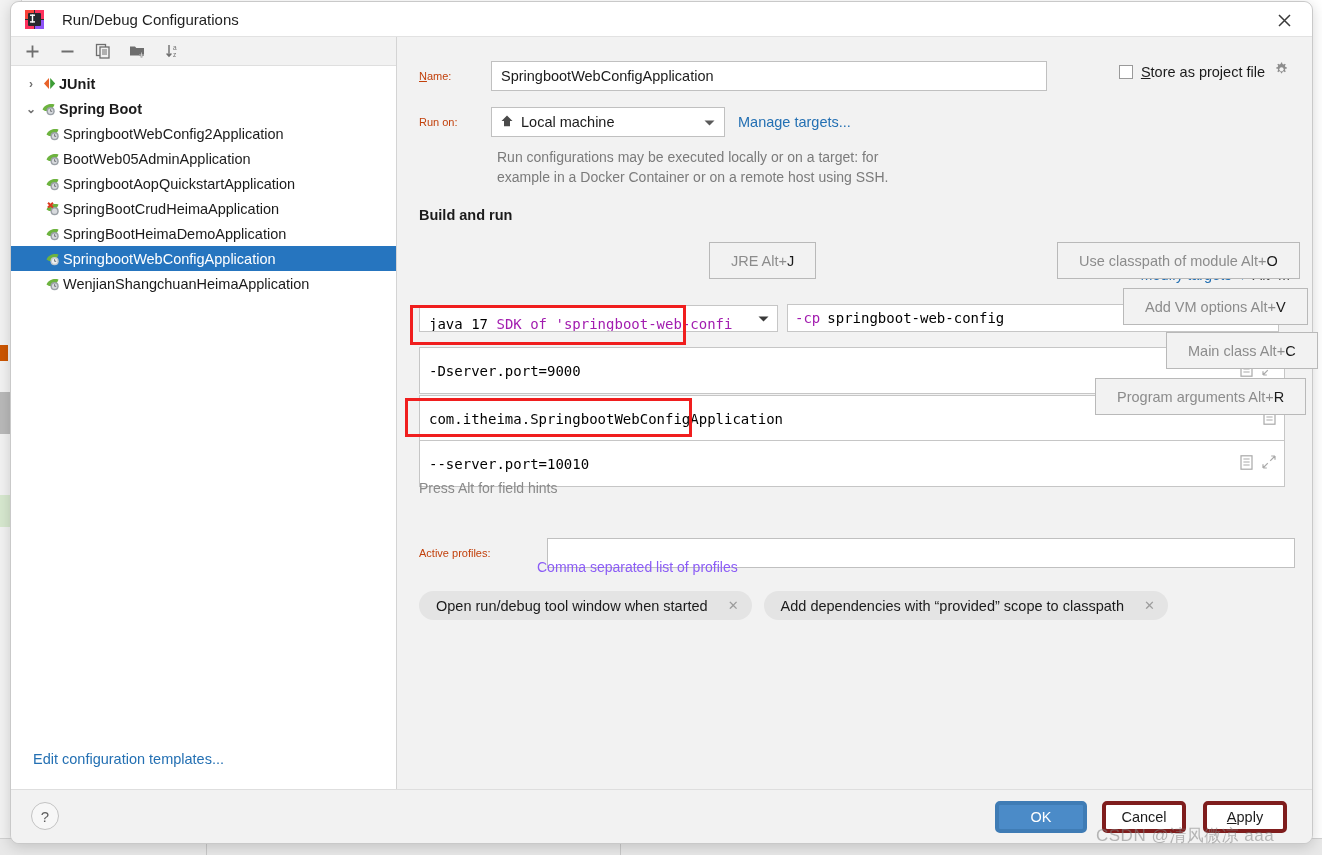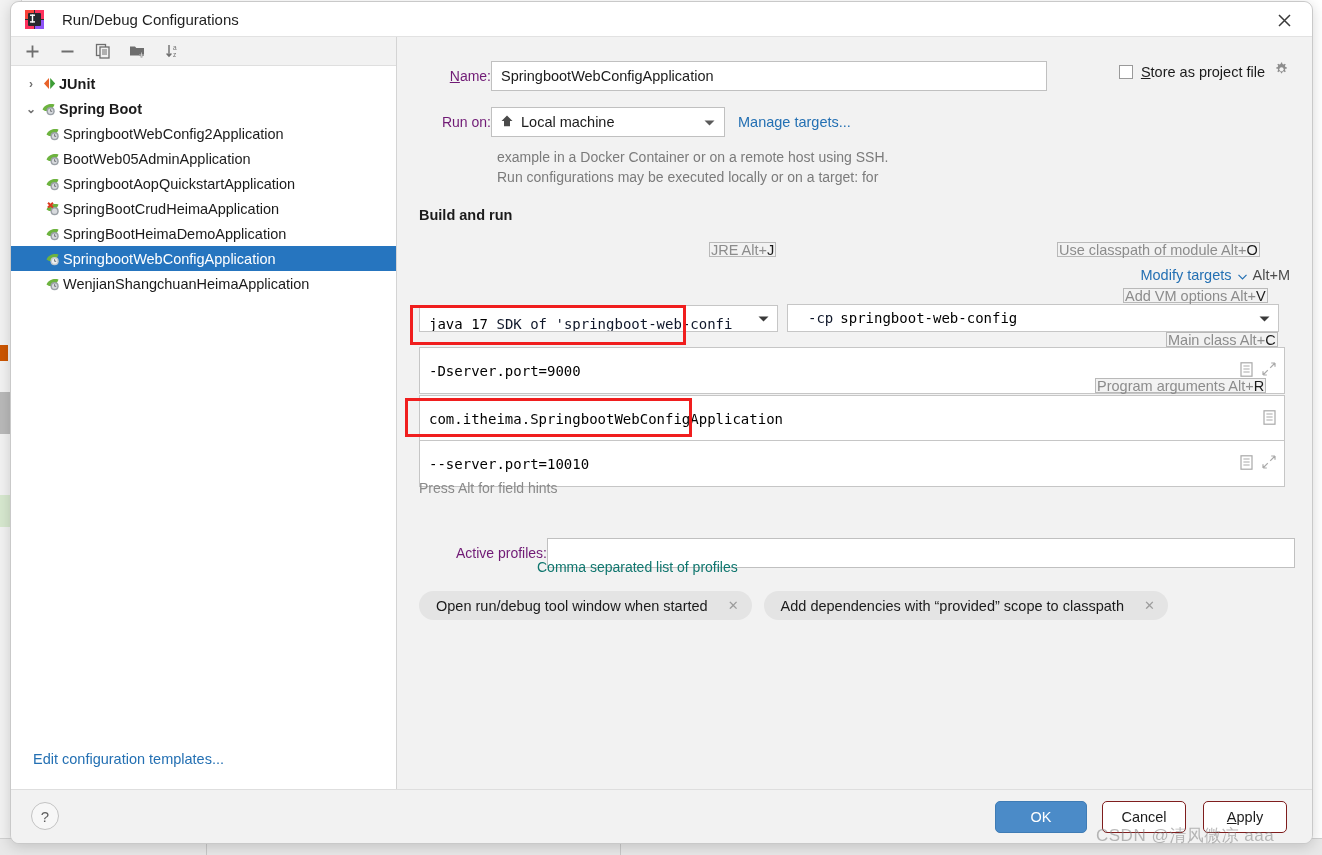--- a/index.html
+++ b/index.html
@@ -143,21 +143,21 @@
   
   #right-pane {
     flex: 1;
     position: relative;
     background: #f2f2f2;
     padding: 14px 22px 0 22px;
   }
 
   .form-row { display: flex; align-items: center; }
 
-  .lbl { font-size: 14px; color: #701a75; text-align: right; }
+  .lbl { font-size: 11px; color: #c2410c; }
   .u { text-decoration: underline; }
 
   #name-row { margin-top: 10px; }
   #name-label { width: 72px; }
   #name-input {
     width: 556px; height: 30px;
     background: #ffffff;
     border: 1px solid #c0c0c0;
     font-size: 14.5px; color: #1b1b1b;
     padding: 0 9px; outline: none;
@@ -217,26 +217,26 @@
   }
   #sdk-field {
     width: 359px; height: 27px;
     background: #ffffff; border: 1px solid #c6c6c6;
     display: flex; align-items: center;
     padding: 12px 26px 0 9px;
     position: relative; overflow: hidden; white-space: nowrap;
     cursor: pointer;
   }
   #sdk-field .caret { position: absolute; right: 8px; top: 50%; transform: translateY(-50%); }
-  .dim { color: #0f172a; }
+  .dim { color: #a21caf; }
   #cp-field {
     width: 492px; height: 28px;
     background: #ffffff; border: 1px solid #c6c6c6;
     display: flex; align-items: center; gap: 7px;
-    padding: 0 26px 0 20px;
+    padding: 0 26px 0 7px;
     position: relative; white-space: nowrap; cursor: pointer;
   }
   #cp-field .caret { position: absolute; right: 8px; top: 50%; transform: translateY(-50%); }
 
   .arg-field {
     position: absolute; left: 22px;
     width: 866px; height: 47px;
     background: #ffffff; border: 1px solid #c6c6c6;
     display: flex; align-items: center;
     padding: 0 52px 0 9px;
@@ -270,21 +270,21 @@
   }
   #profiles-label { width: 128px; }
   #profiles-input {
     width: 748px; height: 30px;
     background: #ffffff; border: 1px solid #c0c0c0;
     outline: none; padding: 0 8px;
     font-family: "Liberation Sans", sans-serif; font-size: 14.5px;
   }
   #profiles-hint {
     position: absolute; left: 140px; top: 522px;
-    font-size: 14px; color: #0f766e;
+    font-size: 14px; color: #8b5cf6;
   }
 
   #chips {
     position: absolute; left: 22px; top: 554px;
     display: flex; gap: 12px;
   }
   .chip {
     height: 29px; border-radius: 15px;
     background: #e4e4e4;
     display: flex; align-items: center; gap: 20px;
@@ -295,22 +295,22 @@
   .chip .x { color: #9c9c9c; font-size: 13px; }
 
   
   .hint {
     position: absolute;
     background: #f2f2f2;
     border: 1px solid #b9b9b9;
     font-size: 14.5px;
     color: #8c8c8c;
     display: flex; align-items: center;
-    padding: 0 1px;
-    height: 15px;
+    padding: 0 21px;
+    height: 37px;
     white-space: nowrap;
   }
   .hint b { color: #1b1b1b; font-weight: normal; }
   #hint-jre   { left: 709px; top: 242px; }
   #hint-cp    { left: 1057px; top: 242px; }
   #hint-vm    { left: 1123px; top: 288px; }
   #hint-main  { left: 1166px; top: 332px; }
   #hint-prog  { left: 1095px; top: 378px; }
 
   
@@ -323,21 +323,21 @@
   #help-btn {
     position: absolute; left: 20px; top: 12px;
     width: 28px; height: 28px; border-radius: 50%;
     border: 1px solid #c3c3c3; background: #f7f7f7;
     display: flex; align-items: center; justify-content: center;
     font-size: 15px; color: #5e5e5e; cursor: pointer;
   }
   .btn {
     position: absolute; top: 11px;
     height: 32px; border-radius: 5px;
-    border: 1px solid #7f1d1d; background: #ffffff;
+    border: 4px solid #7f1d1d; background: #ffffff;
     font-size: 14.5px; color: #1b1b1b;
     display: flex; align-items: center; justify-content: center;
     cursor: pointer;
   }
   #btn-ok {
     left: 984px; width: 92px;
     background: #4b8bc8; border-color: #3f7cb5; color: #ffffff;
   }
   #btn-cancel { left: 1091px; width: 84px; }
   #btn-apply  { left: 1192px; width: 84px; }
@@ -578,22 +578,22 @@
           <span class="caret">
             <svg width="11" height="8" viewBox="0 0 11 8">
                 <path d="M0.5 1.5 L5.5 6.5 L10.5 1.5 Z" fill="#5a5a5a"></path>
               </svg>
           </span>
         </div>
         <span id="manage-targets">Manage targets...</span>
       </div>
 
       <div class="desc" id="run-desc">
+        <div>Run configurations may be executed locally or on a target: for</div>
         <div>example in a Docker Container or on a remote host using SSH.</div>
-        <div>Run configurations may be executed locally or on a target: for</div>
       </div>
 
       <div id="build-run-title">Build and run</div>
 
       <div id="modify-options">
         <span>Modify targets</span>
         <span>
           <svg width="9" height="6" viewBox="0 0 9 6">
               <path d="M0.5 0.8 L4.5 4.8 L8.5 0.8" stroke="#2470b3" stroke-width="1.2" fill="none"></path>
             </svg>

